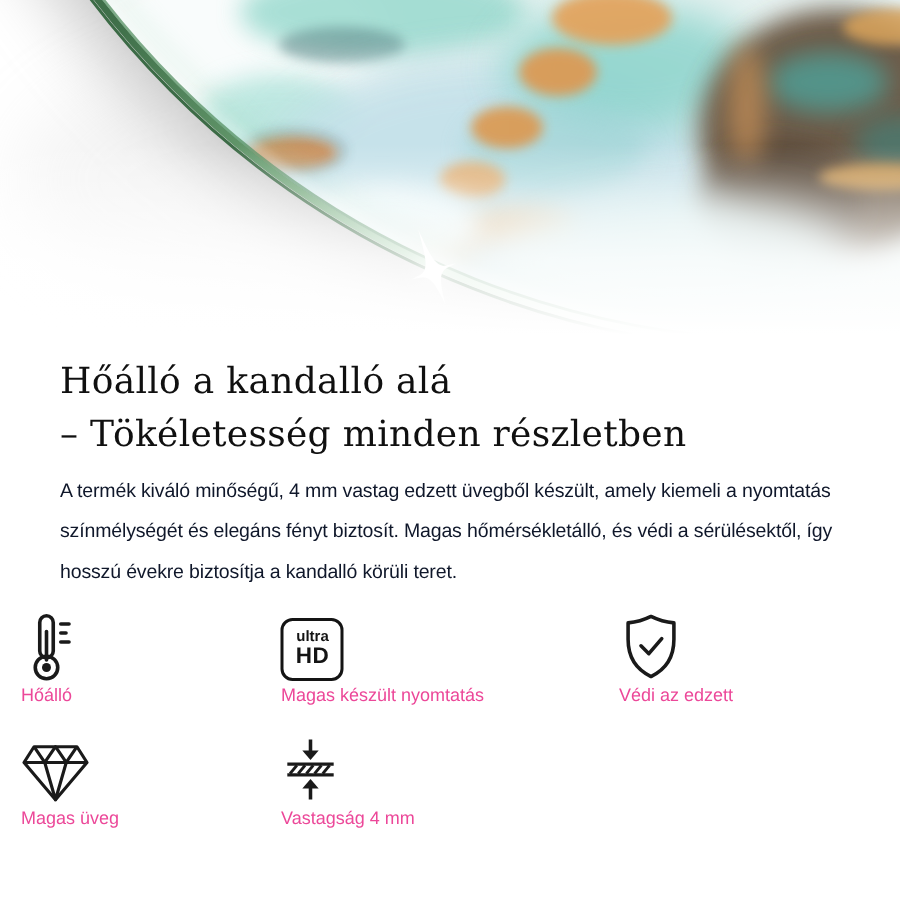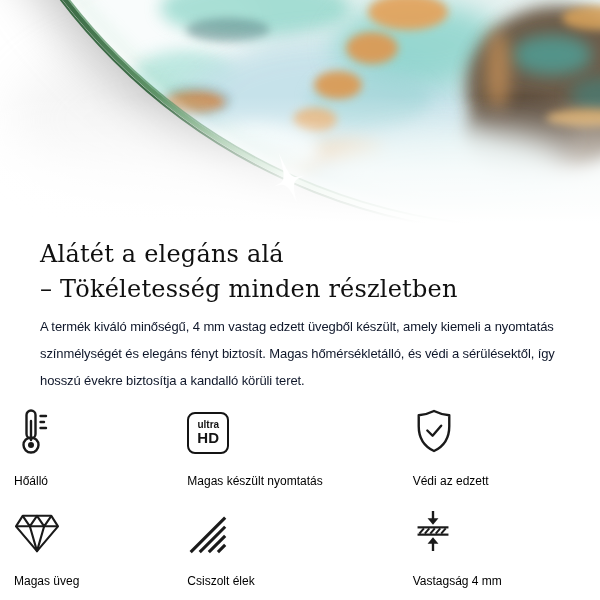--- a/index.html
+++ b/index.html
@@ -8,21 +8,21 @@
   .hero{width:600px;height:234px;position:relative;}
   .hero svg{display:block;}
   .intro{padding:0 40px;}
   .title{font-family:"DejaVu Serif", serif;font-weight:400;font-size:24px;line-height:35px;
          color:#101010;margin:3px 0 6px 0;letter-spacing:0.2px;}
   .desc{font-size:13px;line-height:27px;color:#0f172a;letter-spacing:-0.1px;}
   .desc div{white-space:nowrap;}
   .features{margin-top:12px;padding:0 14px;display:grid;grid-template-columns:1fr 1.3fr 1fr;row-gap:18px;}
   .feature{display:flex;flex-direction:column;align-items:flex-start;}
   .icon-box{height:48px;display:flex;align-items:flex-end;justify-content:center;}
-  .feature .label{margin-top:20px;font-size:12px;color:#000000;}
+  .feature .label{margin-top:2px;font-size:12px;color:#ec4899;}
   .uhd-box{width:38px;height:38px;border:2.5px solid #141414;border-radius:8px;
            display:flex;flex-direction:column;align-items:center;justify-content:center;color:#141414;}
   .uhd-top{font-size:10px;font-weight:600;line-height:10px;}
   .uhd-bottom{font-size:15px;font-weight:700;line-height:16px;letter-spacing:0.3px;}
 </style>
 </head>
 <body>
 
 <div class="page">
 
@@ -108,21 +108,21 @@
         <path d="M0,-30 C1.8,-6 3,-3 10,0 C3,3 1.8,6 0,23 C-1.8,6 -3,3 -10,0 C-3,-3 -1.8,-6 0,-30 Z" fill="#ffffff"></path>
         <path d="M0,-12 C1,-3 1.5,-1.5 16,0 C1.5,1.5 1,3 0,12 C-1,3 -1.5,1.5 -16,0 C-1.5,-1.5 -1,-3 0,-12 Z" fill="#ffffff" opacity="0.9"></path>
       </g>
 
       <rect x="0" y="96" width="600" height="138" fill="url(#fadeGrad)"></rect>
     </svg>
   </div>
 
   <div class="intro">
     <h1 class="title">
-      <span>Alátét a elegáns alá</span><br>
+      <span>Hőálló a kandalló alá</span><br>
       <span>– Tökéletesség minden részletben</span>
     </h1>
     <div class="desc">
       <div>A termék kiváló minőségű, 4 mm vastag edzett üvegből készült, amely kiemeli a nyomtatás</div>
       <div>színmélységét és elegáns fényt biztosít. Magas hőmérsékletálló, és védi a sérülésektől, így</div>
       <div>hosszú évekre biztosítja a kandalló körüli teret.</div>
     </div>
   </div>
 
   <div class="features">
@@ -167,31 +167,20 @@
         <svg width="46" height="42" viewBox="0 0 48 44" fill="none" stroke="#1a1a1a" stroke-width="2.2" stroke-linejoin="round">
           <path d="M9 4 H39 L46 15 L24 41 L2 15 Z"></path>
           <path d="M2 15 H46"></path>
           <path d="M9 4 L16.5 15 L24 4 L31.5 15 L39 4"></path>
           <path d="M16.5 15 L24 41 L31.5 15"></path>
         </svg>
       </div>
       <span class="label">Magas üveg</span>
     </div>
 
-    <div class="feature">
-      <div class="icon-box">
-        <svg width="40" height="40" viewBox="0 0 44 44" stroke="#1a1a1a" stroke-width="3.4">
-          <line x1="4" y1="42" x2="42" y2="4"></line>
-          <line x1="14" y1="42" x2="42" y2="14"></line>
-          <line x1="24" y1="42" x2="42" y2="24"></line>
-          <line x1="34" y1="42" x2="42" y2="34"></line>
-        </svg>
-      </div>
-      <span class="label">Csiszolt élek</span>
-    </div>
 
     <div class="feature">
       <div class="icon-box">
         <svg width="40" height="46" viewBox="0 0 44 48">
           <g stroke="#1a1a1a" stroke-width="2.6">
             <line x1="22" y1="2" x2="22" y2="11"></line>
             <line x1="22" y1="46" x2="22" y2="37"></line>
           </g>
           <polygon points="16,10 28,10 22,17" fill="#1a1a1a"></polygon>
           <polygon points="16,38 28,38 22,31" fill="#1a1a1a"></polygon>

